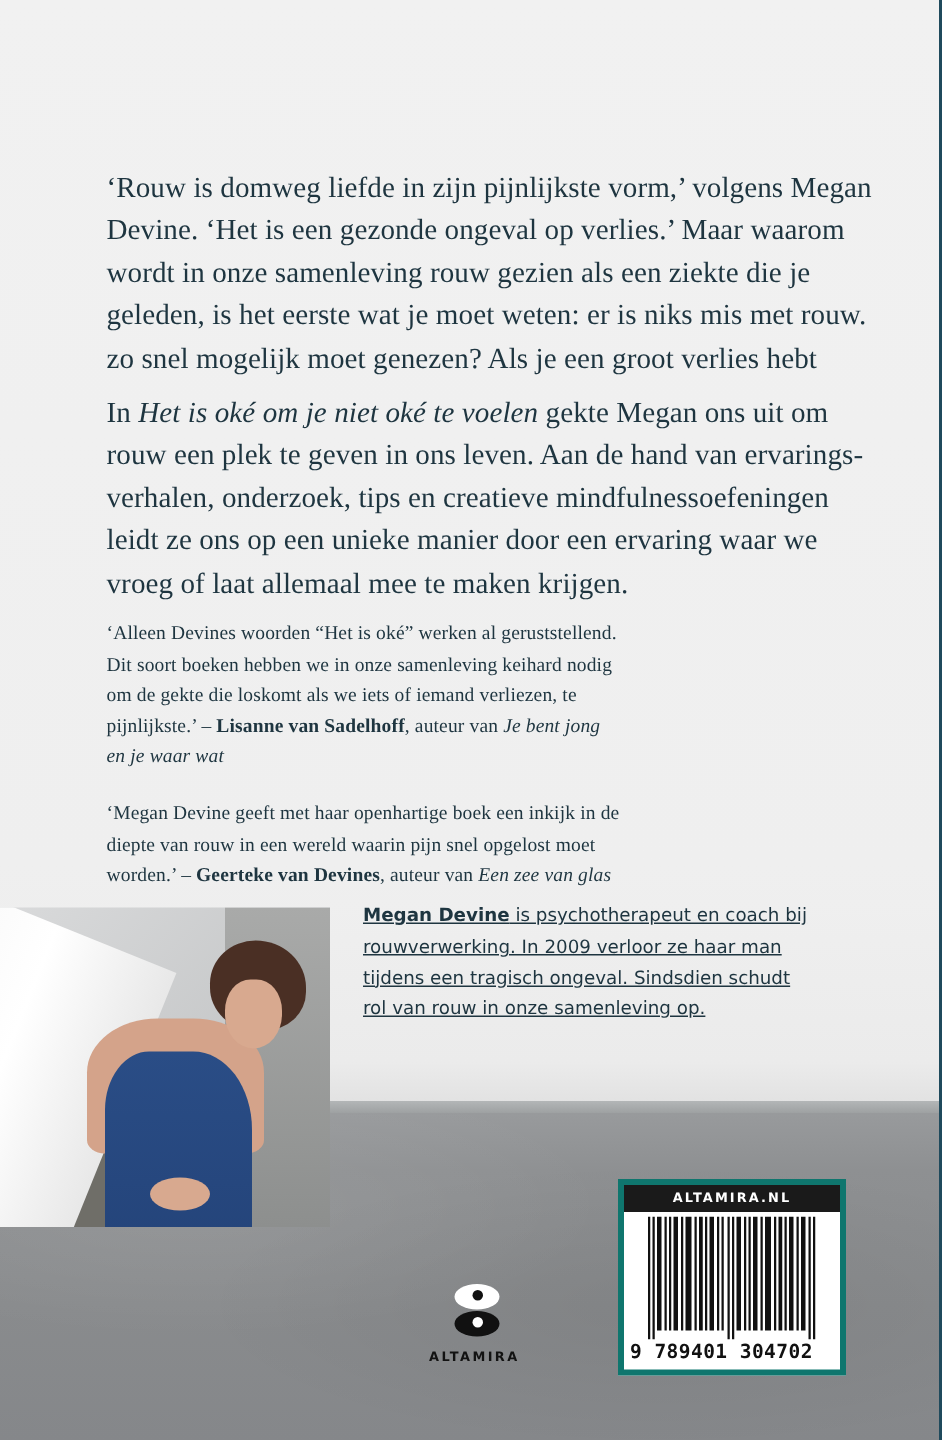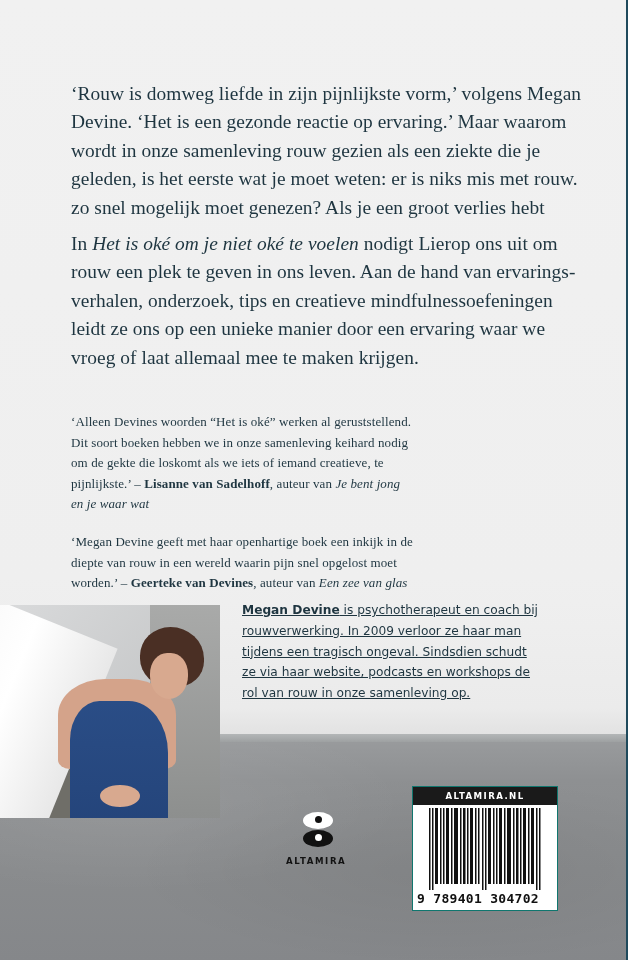--- a/index.html
+++ b/index.html
@@ -29,21 +29,21 @@
     .wall-band {
       position:absolute; left:220px; top:600px; width:406px; height:135px;
       background:linear-gradient(180deg,#efefef 0%,#ebebeb 80%,#e2e2e2 100%);
     }
     .text {
       position:absolute; color:#1e3540;
     }
     .serif {
       font-family:"DejaVu Serif","Liberation Serif",serif;
       font-family:"Liberation Serif", serif;
-      font-size:19.4px; line-height:28.4px; letter-spacing:0.05px;
+      font-size:19.4px; line-height:28.4px; letter-spacing:0.05px;margin-top:32px;
     }
     .sans {
       font-family:Liberation Serif, serif;
       font-size:13px; line-height:20.6px; letter-spacing:0.1px;margin-top:42px;
     }
     .sans-small {
       font-family:"DejaVu Sans", sans-serif;
       font-size:12.2px; line-height:20.8px;text-decoration:underline;
     }
     b { font-weight:bold; }
@@ -88,21 +88,21 @@
     .photo .dress {
       position:absolute; left:70px; top:96px; width:98px; height:130px; border-radius:30% 40% 0 0;
       background:linear-gradient(180deg,#2a4d86 0%,#24447a 100%);
     }
     .photo .hands {
       position:absolute; left:100px; top:180px; width:40px; height:22px; border-radius:50%;
       background:#d8a98f;
     }
 
     
-    .logo { position:absolute; left:298px; top:812px; width:40px; text-align:right; }
+    .logo { position:absolute; left:298px; top:856px; width:40px; text-align:right; }
     .logo .eye-top {
       width:30px; height:17px; margin:0 auto; background:#ffffff;
       border-radius:50%; position:relative;
     }
     .logo .eye-top::after {
       content:""; position:absolute; left:12px; top:4px; width:7px; height:7px; border-radius:50%; background:#111;
     }
     .logo .eye-bot {
       width:30px; height:17px; margin:1px auto 0; background:#111;
       border-radius:50%; position:relative;
@@ -111,21 +111,21 @@
       content:""; position:absolute; left:12px; top:4px; width:7px; height:7px; border-radius:50%; background:#fff;
     }
     .logo .brand {
       font-family:"DejaVu Sans", sans-serif; font-weight:bold; font-size:8.6px;
       letter-spacing:1.6px; color:#121212; margin-top:9px; white-space:nowrap; margin-left:-12px;
     }
 
     
     .barcode {
       position:absolute; left:412px; top:786px; width:144px; height:123px;
-      background:#fff; border:1px solid #0f766e;
+      background:#fff; border:4px solid #0f766e;
     }
     .barcode .bar-head {
       height:18px; background:#1a1a1a; color:#fff;
       font-family:"DejaVu Sans", sans-serif; font-weight:bold; font-size:8.6px;
       letter-spacing:1.4px; text-align:center; line-height:18px;
     }
     .barcode .bars {
       position:absolute; left:16px; top:21px; width:112px; height:82px;
     }
     .barcode .digits {
@@ -139,38 +139,38 @@
 <body>
 
 <div class="cover"></div>
 <div class="wall-band"></div>
 <div class="floor"></div>
 <div class="horizon"></div>
 <div class="spine-edge"></div>
 
 <div class="text serif para1">
   <span class="line">‘Rouw is domweg liefde in zijn pijnlijkste vorm,’ volgens Megan</span>
-  <span class="line">Devine. ‘Het is een gezonde reactie op ervaring.’ Maar waarom</span>
+  <span class="line">Devine. ‘Het is een gezonde ongeval op verlies.’ Maar waarom</span>
   <span class="line">wordt in onze samenleving rouw gezien als een ziekte die je</span>
   <span class="line">geleden, is het eerste wat je moet weten: er is niks mis met rouw.</span>
   <span class="line">zo snel mogelijk moet genezen? Als je een groot verlies hebt</span>
 </div>
 
 <div class="text serif para2">
-  <span class="line"><span>In </span><i>Het is oké om je niet oké te voelen</i><span> nodigt Lierop ons uit om</span></span>
+  <span class="line"><span>In </span><i>Het is oké om je niet oké te voelen</i><span> gekte Megan ons uit om</span></span>
   <span class="line">rouw een plek te geven in ons leven. Aan de hand van ervarings-</span>
   <span class="line">verhalen, onderzoek, tips en creatieve mindfulnessoefeningen</span>
   <span class="line">leidt ze ons op een unieke manier door een ervaring waar we</span>
   <span class="line">vroeg of laat allemaal mee te maken krijgen.</span>
 </div>
 
 <div class="text sans quote1">
   <span class="line">‘Alleen Devines woorden “Het is oké” werken al geruststellend.</span>
   <span class="line">Dit soort boeken hebben we in onze samenleving keihard nodig</span>
-  <span class="line">om de gekte die loskomt als we iets of iemand creatieve, te</span>
+  <span class="line">om de gekte die loskomt als we iets of iemand verliezen, te</span>
   <span class="line"><span>pijnlijkste.’ – </span><b>Lisanne van Sadelhoff</b><span>, auteur van </span><i>Je bent jong</i></span>
   <span class="line"><i>en je waar wat</i></span>
 </div>
 
 <div class="text sans quote2">
   <span class="line">‘Megan Devine geeft met haar openhartige boek een inkijk in de</span>
   <span class="line">diepte van rouw in een wereld waarin pijn snel opgelost moet</span>
   <span class="line"><span>worden.’ – </span><b>Geerteke van Devines</b><span>, auteur van </span><i>Een zee van glas</i></span>
 </div>
 
@@ -182,21 +182,20 @@
   <div class="dress"></div>
   <div class="hands"></div>
   <div class="hair"></div>
   <div class="face"></div>
 </div>
 
 <div class="text sans-small bio">
   <span class="line"><b>Megan Devine</b><span> is psychotherapeut en coach bij</span></span>
   <span class="line">rouwverwerking. In 2009 verloor ze haar man</span>
   <span class="line">tijdens een tragisch ongeval. Sindsdien schudt</span>
-  <span class="line">ze via haar website, podcasts en workshops de</span>
   <span class="line">rol van rouw in onze samenleving op.</span>
 </div>
 
 <div class="logo">
   <div class="eye-top"></div>
   <div class="eye-bot"></div>
   <div class="brand">ALTAMIRA</div>
 </div>
 
 <div class="barcode">

